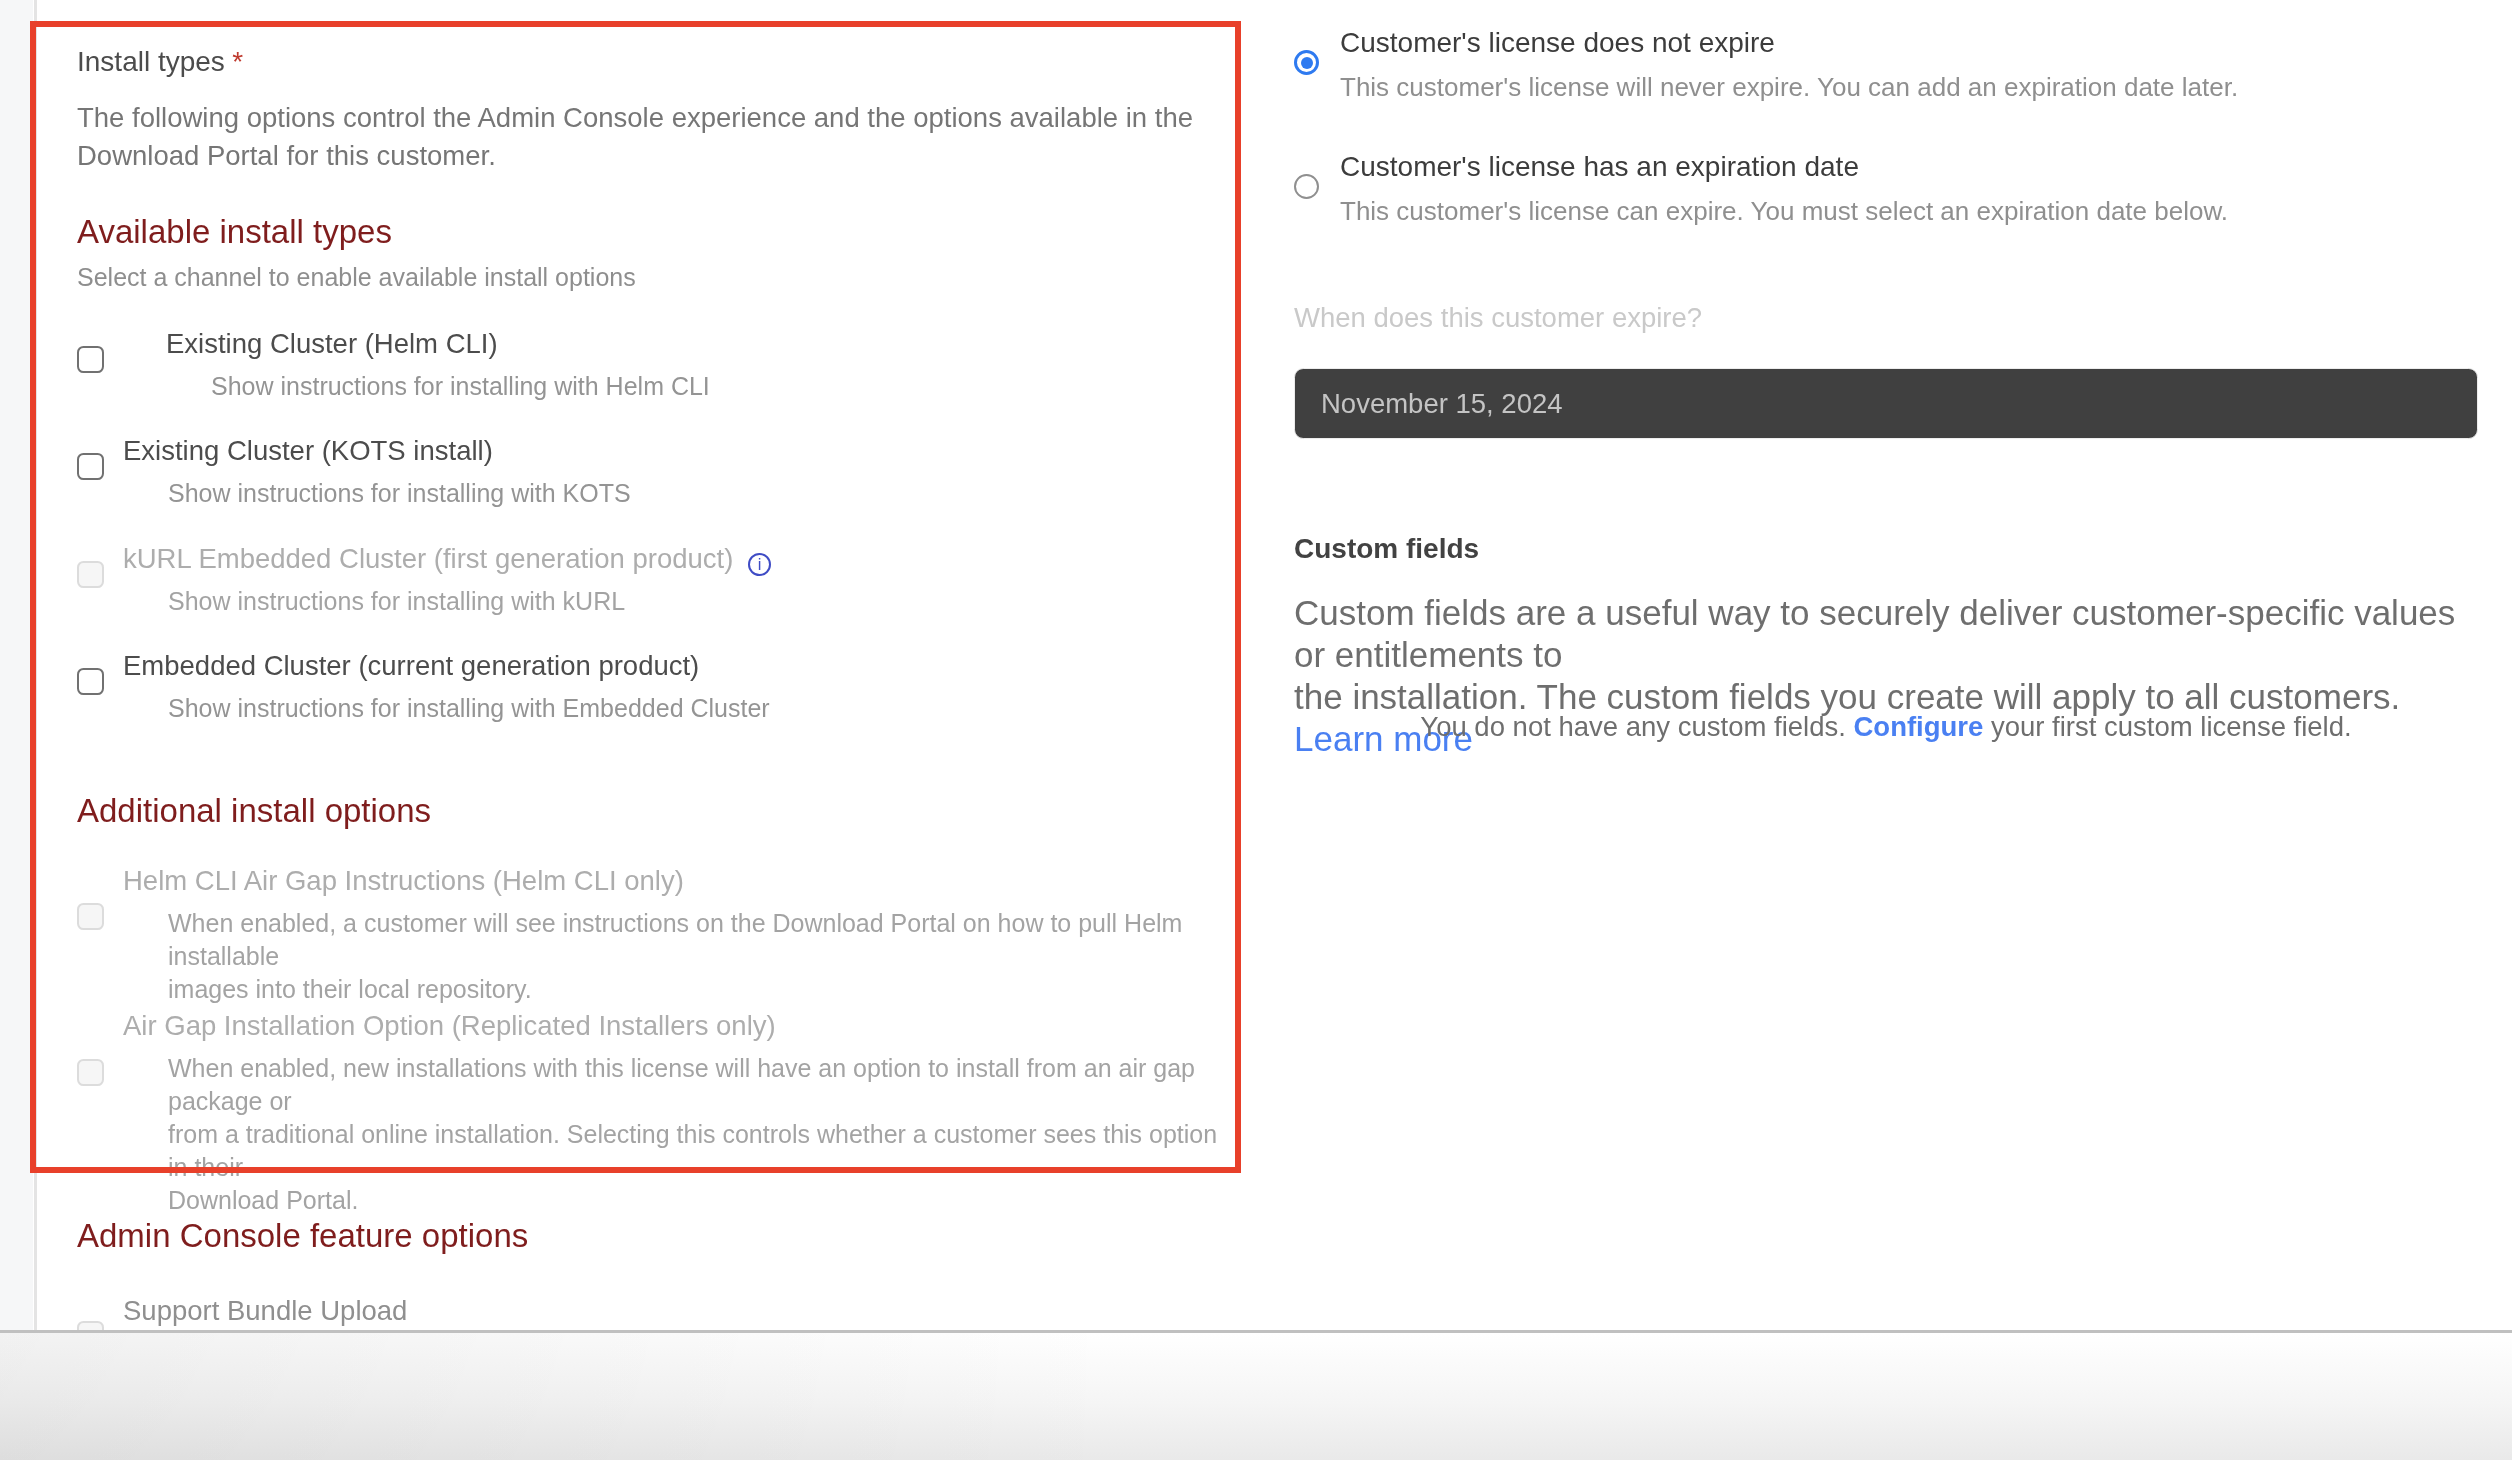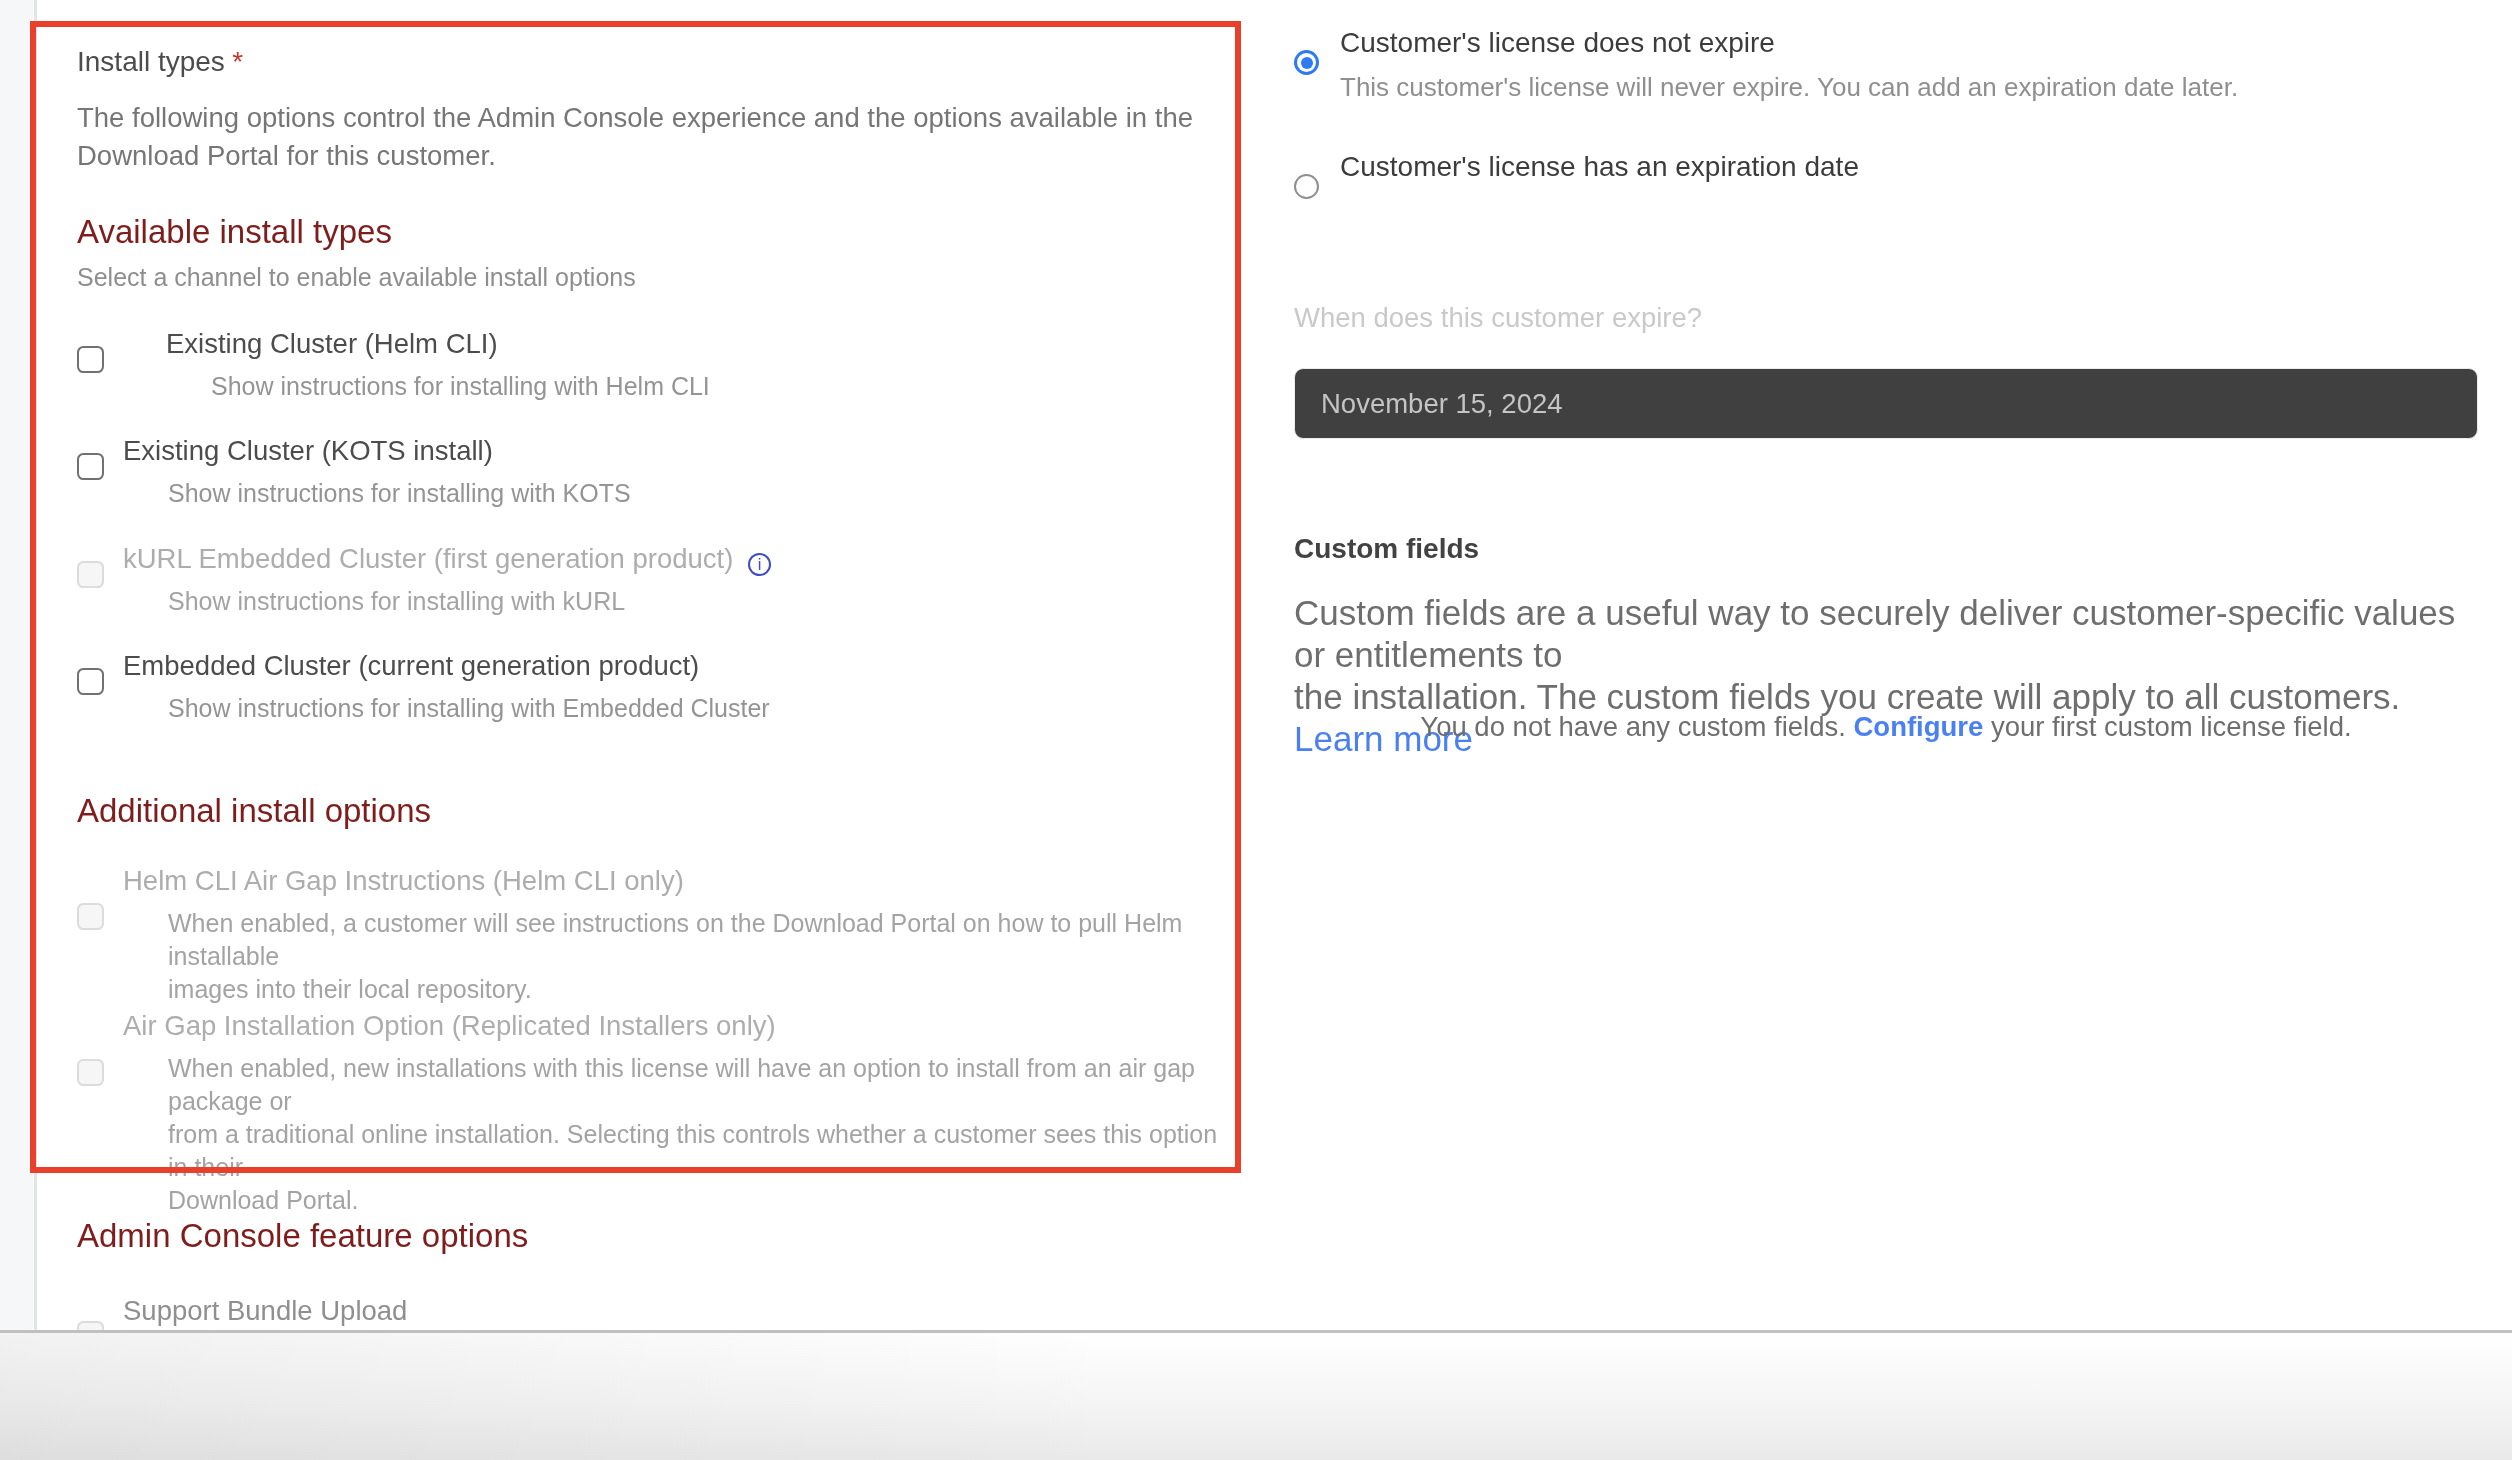--- a/index.html
+++ b/index.html
@@ -189,20 +189,21 @@
   <div>
     <div class="radio-label">Customer's license does not expire</div>
     <div class="radio-desc">This customer's license will never expire. You can add an expiration date later.</div>
   </div>
 </div>
 
 <div class="abs radio-row radio2">
   <div class="radio"></div>
   <div>
     <div class="radio-label">Customer's license has an expiration date</div>
+    <div class="radio-desc">This customer's license can expire. You must select an expiration date below.</div>
   </div>
 </div>
 
 <div class="abs expire-q">When does this customer expire?</div>
 <input class="abs date-input" type="text" placeholder="November 15, 2024" style="">
 
 <div class="abs cf-head">Custom fields</div>
 <div class="abs cf-para"><span>Custom fields are a useful way to securely deliver customer-specific values or entitlements to
 the installation. The custom fields you create will apply to all customers. </span><a class="link">Learn more</a></div>
 <div class="abs cf-empty"><span>You do not have any custom fields. </span><a class="link">Configure</a><span> your first custom license field.</span></div>

